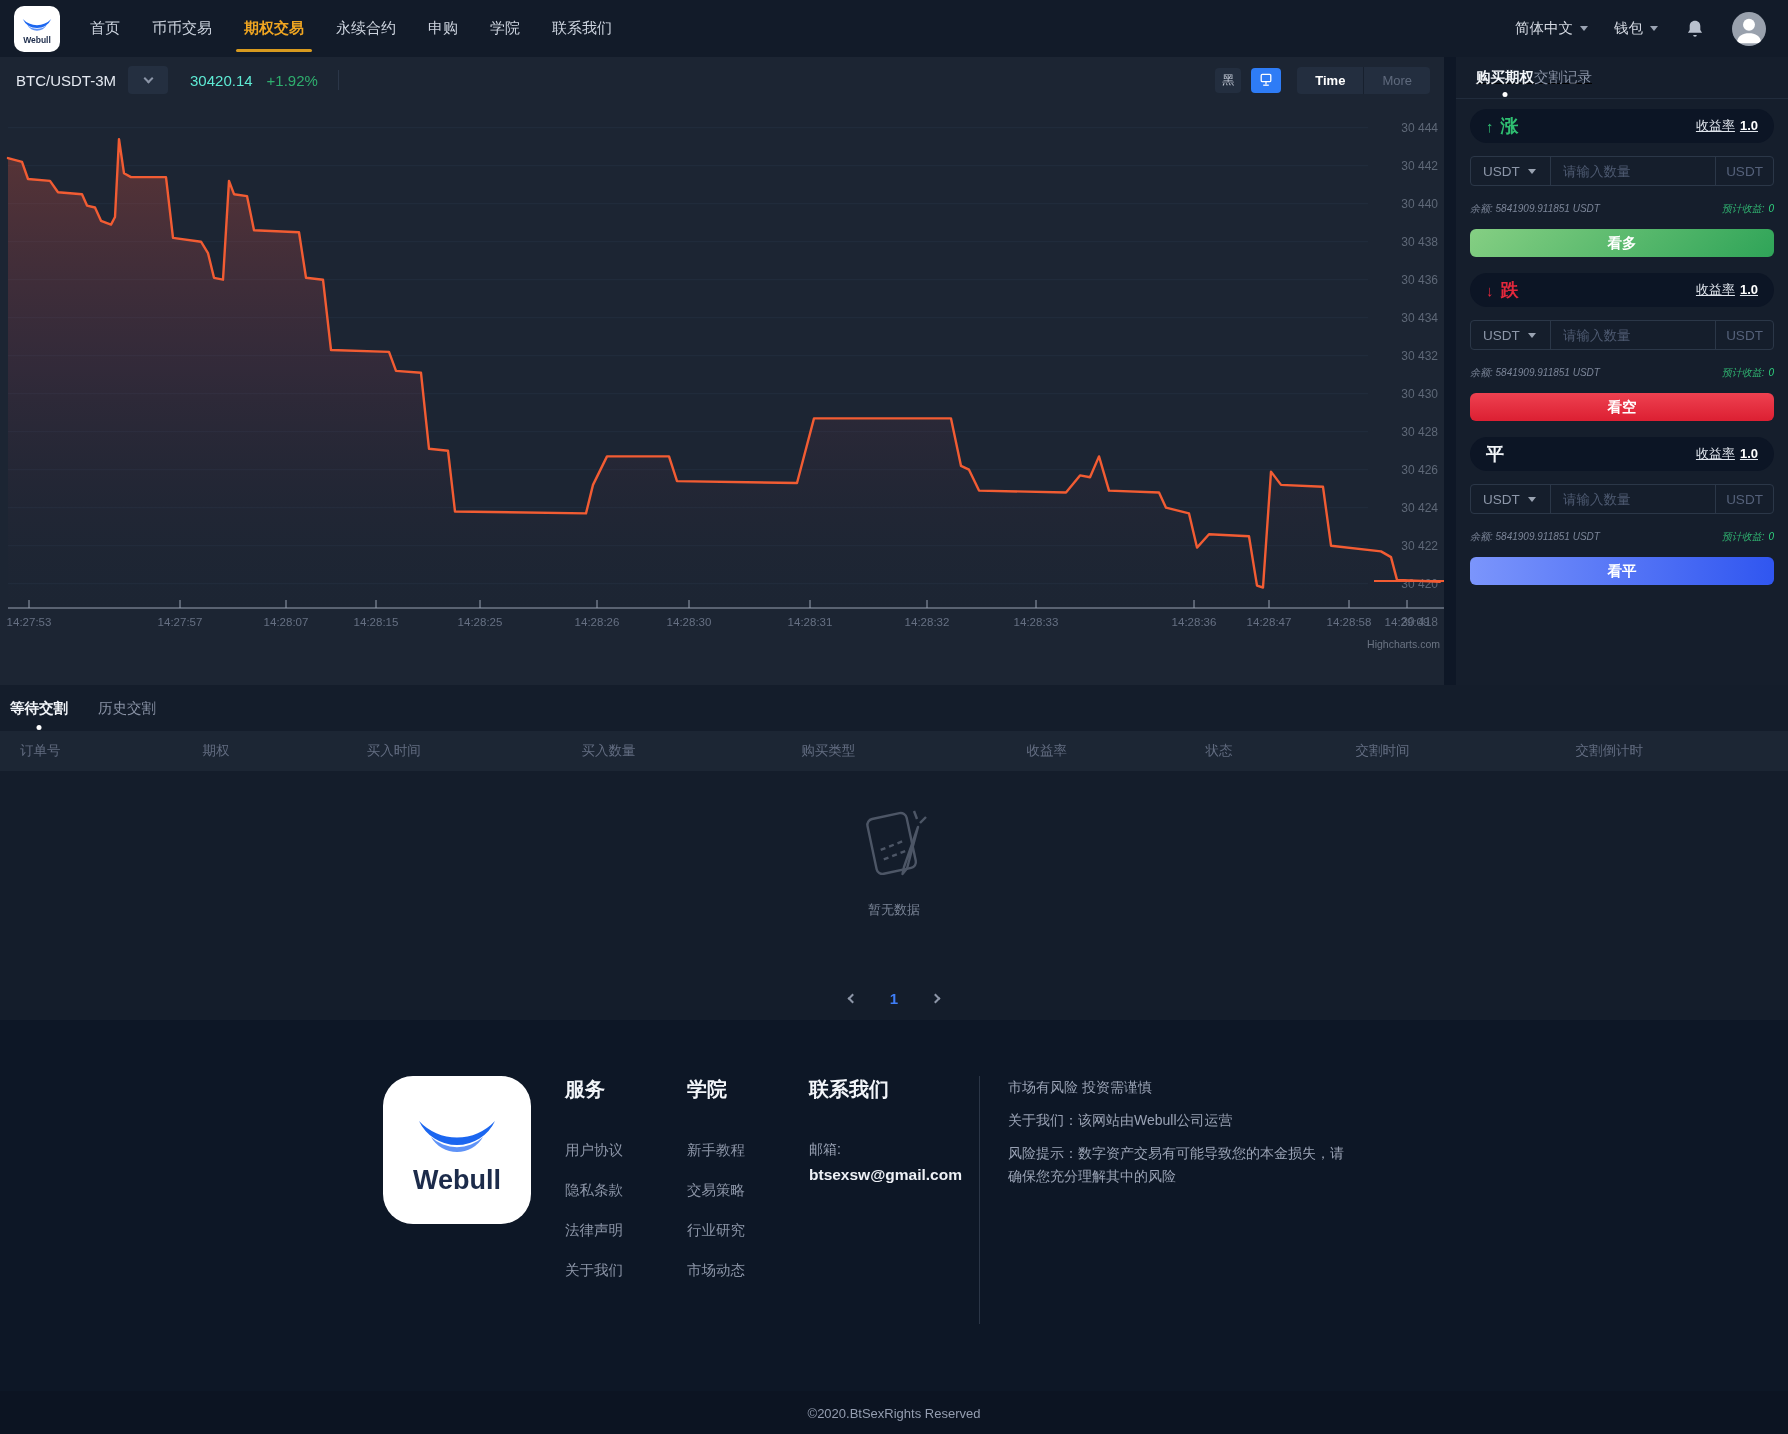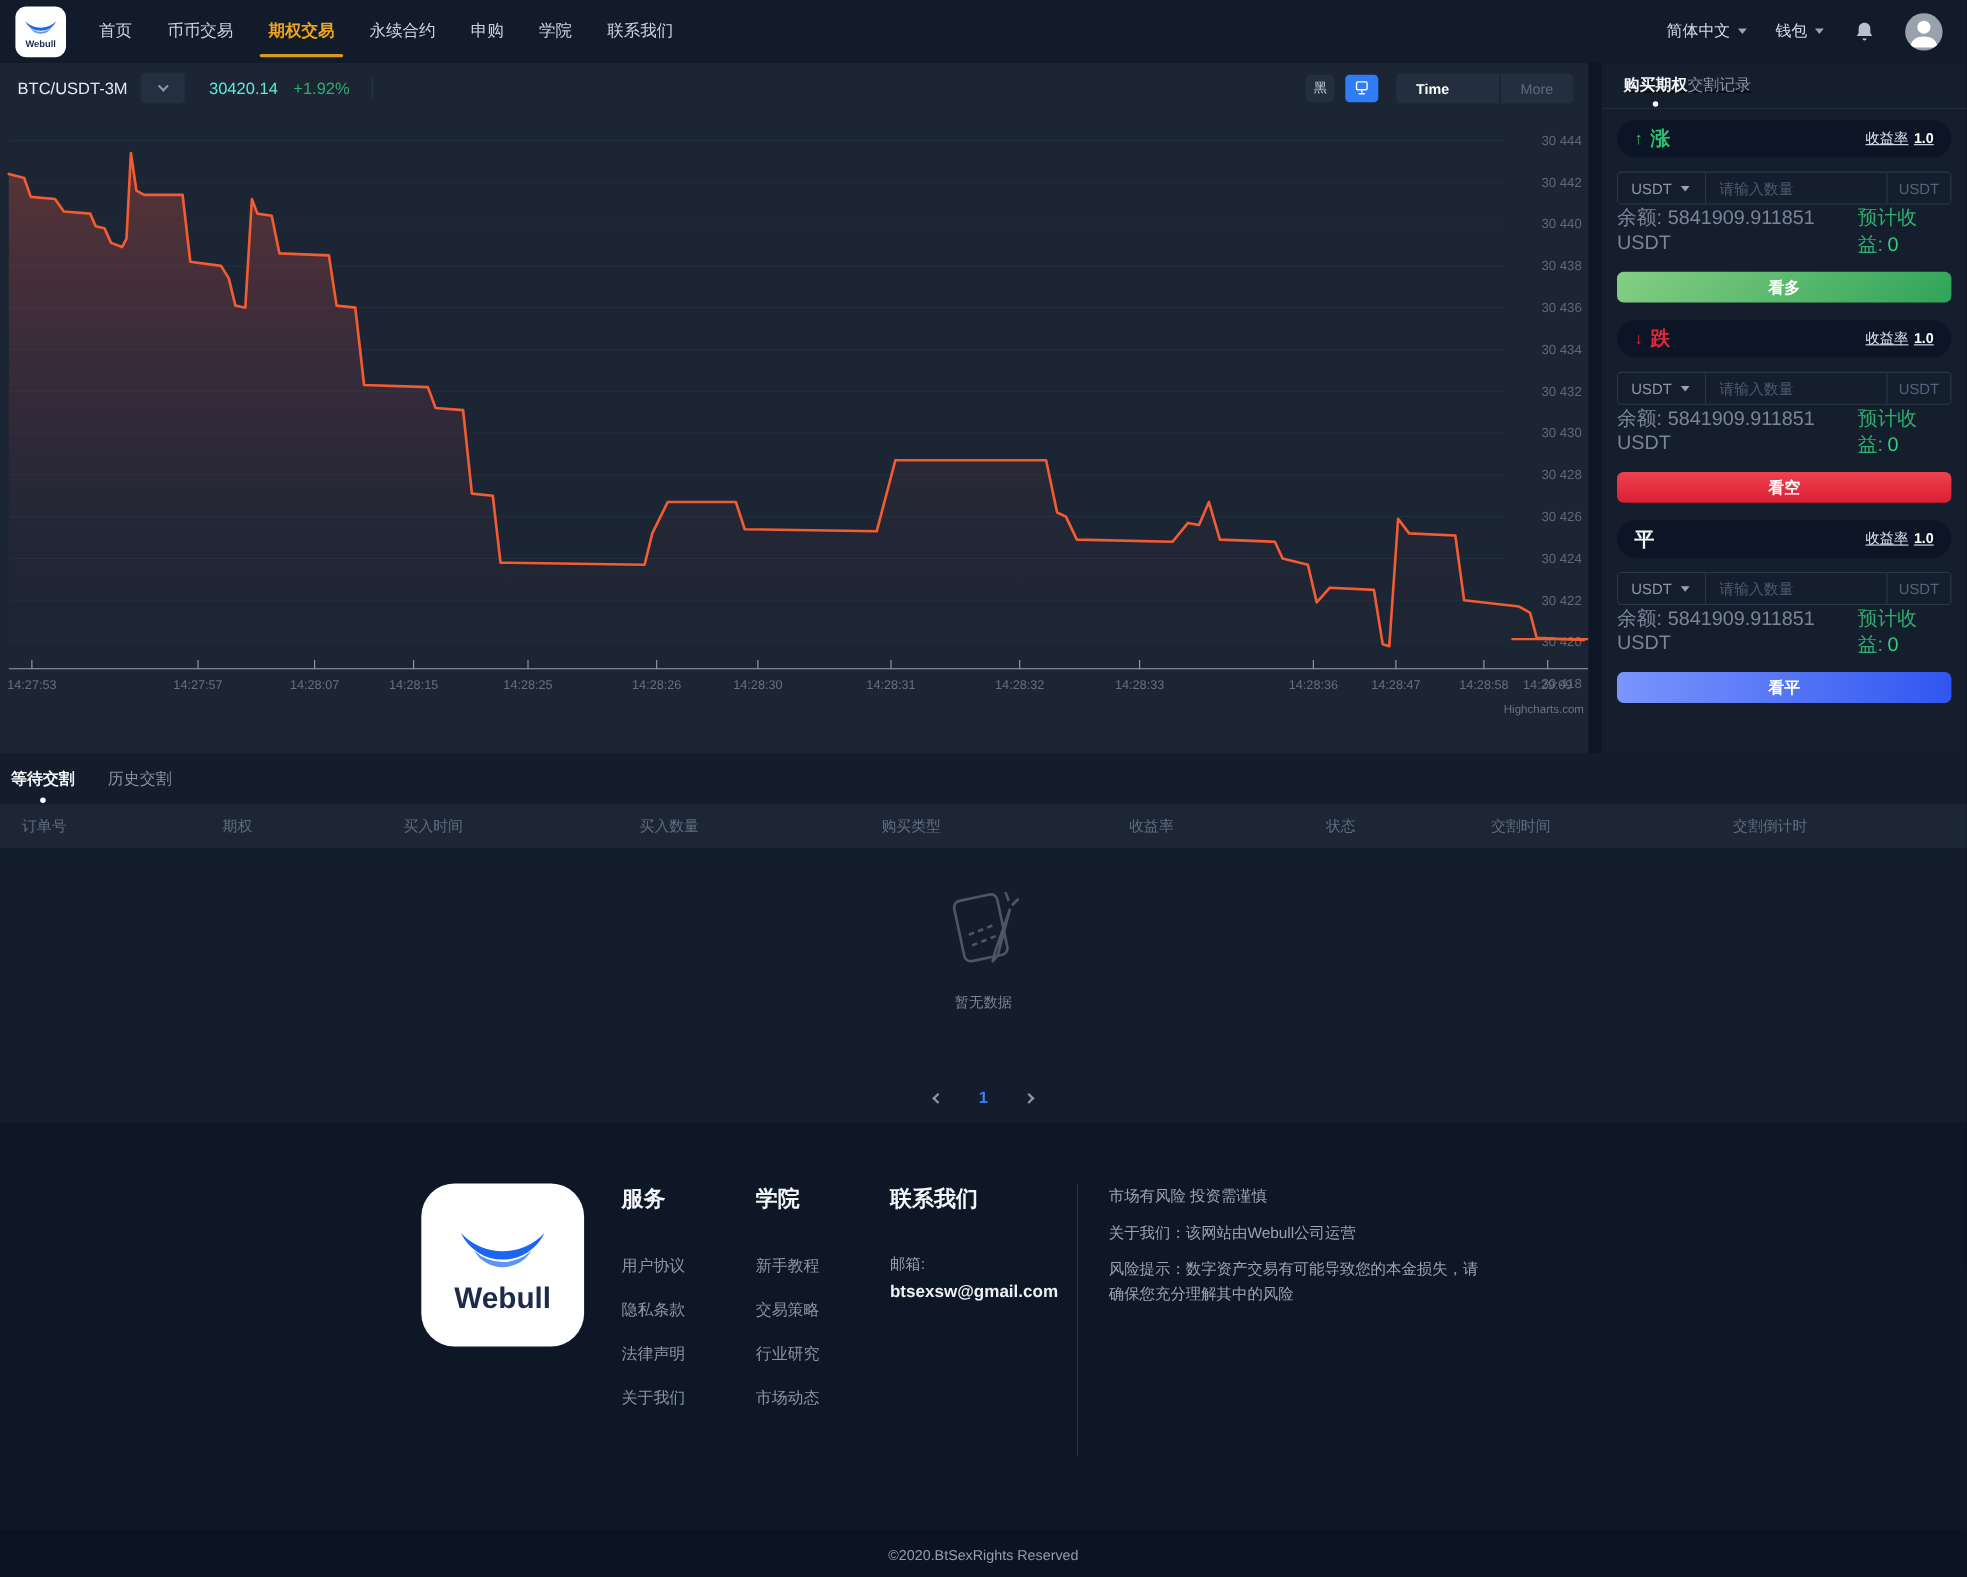--- a/index.html
+++ b/index.html
@@ -29,21 +29,21 @@
   .chev { display:inline-block; width:7px; height:7px; border-left:2px solid currentColor; border-bottom:2px solid currentColor; }
   .chev-down { transform:rotate(-45deg); margin-top:-3px; }
   .chev-left { transform:rotate(45deg); }
   .chev-right { transform:rotate(-135deg); }
   .price { color:#5eead4; font-size:15px; margin-left:22px; }
   .pct { color:#2fae6e; font-size:15px; margin-left:14px; }
   .hdr-div { width:1px; height:20px; background:#2b3648; margin-left:20px; }
   .chart-controls { margin-left:auto; display:flex; align-items:center; gap:10px; }
   .ind-btn { min-width:26px; height:25px; background:#232e3f; border-radius:4px; color:#c6cdd9; font-size:12px; display:flex; align-items:center; justify-content:center; padding:0 4px; cursor:pointer; }
   .style-btn { width:30px; height:25px; background:#2e7cf6; border-radius:4px; display:flex; align-items:center; justify-content:center; cursor:pointer; }
-  .tm-group { display:flex; align-items:flex-start; background:#232e3f; border-radius:4px; overflow:hidden; margin-left:6px;gap:28px; }
+  .tm-group { display:flex; align-items:flex-start; background:#232e3f; border-radius:4px; overflow:hidden; margin-left:6px; }
   .tm-btn { padding:0 18px; height:27px; display:flex; align-items:center; font-size:13px; cursor:pointer; }
   .tm-btn.active { color:#fff; font-weight:bold; }
   .tm-btn.dim { color:#5f6a7d; border-left:1px solid #17202e; }
   .chart-wrap { position:relative; }
   .chart-wrap svg.plot { display:block; }
 
   
   .trade-panel { width:332px; background:#151e2c; overflow:hidden; }
   .rp-tabs { height:42px; display:flex; align-items:center; padding-left:20px; border-bottom:1px solid #212c3c;text-decoration:underline; }
   .rp-tab { font-size:14.5px; color:#8a93a6; cursor:pointer; position:relative; }
@@ -64,21 +64,21 @@
   .up .sec-name { color:#2fbf71; }
   .down .sec-name { color:#e3283c; }
   .flat .sec-name { color:#f2f5f9; }
   .sec-rate { margin-left:auto; font-size:13px; color:#dfe4ec;text-decoration:underline; }
   .sec-rate b { color:#fff; margin-left:5px; font-weight:bold; }
   .input-row { margin-top:13px; display:flex; align-items:stretch; height:30px; border:1px solid #2b3748; border-radius:4px; }
   .cur-select { width:80px; display:flex; align-items:center; gap:8px; padding-left:12px; color:#8d97a9; font-size:13.5px; border-right:1px solid #2b3748; cursor:pointer; }
   .amt-input { flex:1; background:transparent; border:none; outline:none; color:#dfe4ec; padding:0 12px; font-size:13.5px; font-family:"Liberation Sans",sans-serif; min-width:0; }
   .amt-input::placeholder { color:#4d5970; }
   .suffix { width:58px; display:flex; align-items:center; justify-content:center; color:#55617a; font-size:13.5px; border-left:1px solid #2b3748; }
-  .bal-row { margin-top:0; display:flex; font-size:18px; }
+  .bal-row { margin-top:16px; display:flex; font-size:10px;font-style:italic; }
   .bal { color:#7b8598; }
   .profit { margin-left:auto; }
   .profit .pl { color:#2fae6e; }
   .profit .pv { color:#2fd27e; margin-left:4px; }
   .trade-btn { margin-top:13px; width:100%; height:28px; border:none; border-radius:6px; color:#fff; font-size:14.5px; font-weight:bold; cursor:pointer; font-family:"Liberation Sans",sans-serif; }
   .btn-up { background:linear-gradient(135deg,#85cf83,#2fa458); }
   .btn-down { background:linear-gradient(180deg,#ee4150,#dc1f32); }
   .btn-flat { background:linear-gradient(90deg,#7b95fc,#3056f0); }
 
   

